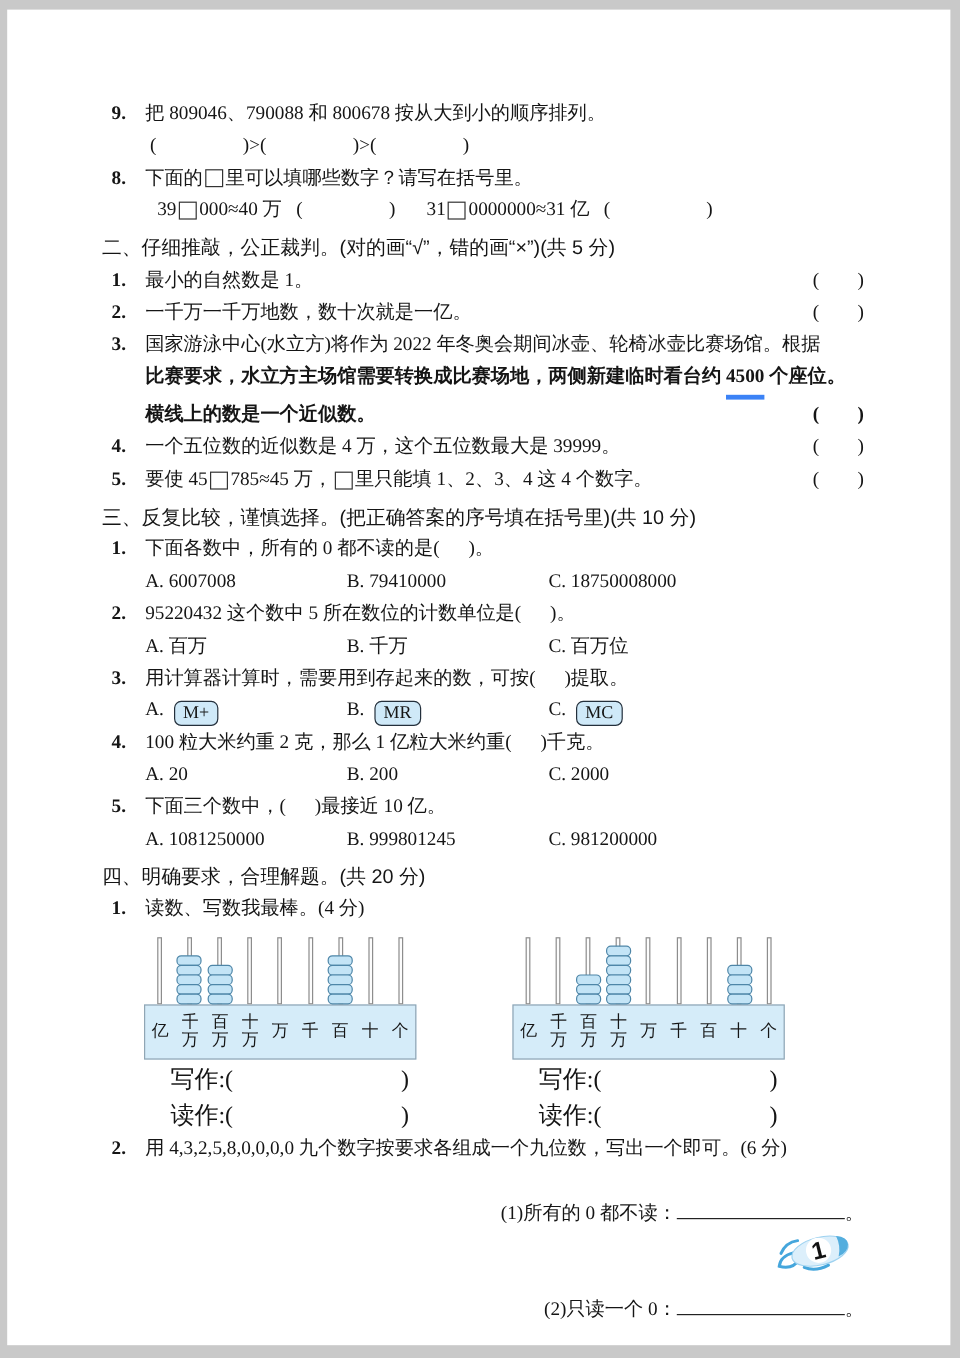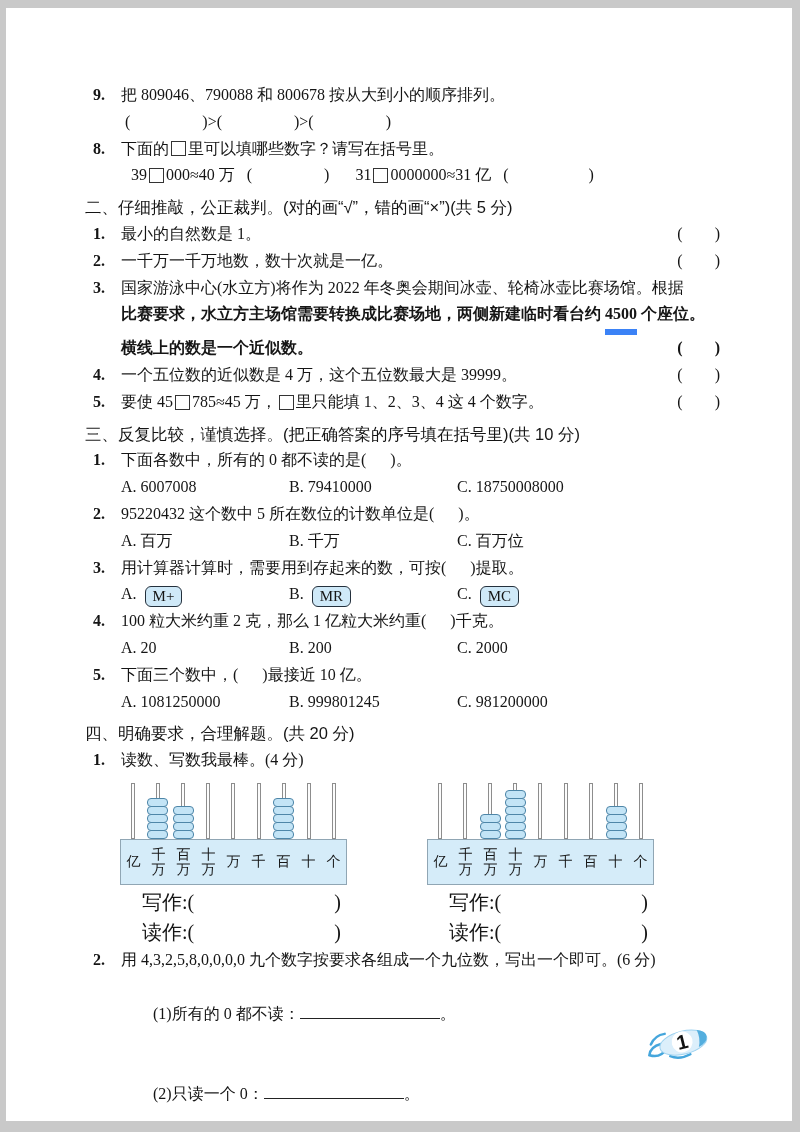--- a/index.html
+++ b/index.html
@@ -13,40 +13,40 @@
   .spacer{flex:1;}
   .heading{font-family:"Liberation Sans","DejaVu Sans",sans-serif;font-weight:normal;
            font-size:16.5px;line-height:26.8px;margin-top:5px;white-space:pre;}
   .indent{margin-left:40px;}
   .indent2{margin-left:46px;}
   .cont{margin-left:36px;font-weight:bold;}
   .grp2{margin-left:26px;}
   .ansgap{margin-left:12px;}
   .sq{display:inline-block;width:13px;height:13px;border:1px solid #333;flex:none;
       vertical-align:-1px;margin:0 2px;align-self:center;}
-  .u{border-bottom:6px solid #3b82f6;padding-bottom:1px;}
+  .u{border-bottom:4px solid #3b82f6;padding-bottom:1px;}
   .opts{display:flex;margin-left:36px;line-height:26.8px;align-items:flex-end;}
   .opt{width:168px;flex:none;white-space:pre;}
   .opt.optc{width:auto;}
   .key{display:inline-block;background:#cfe9f8;border:1px solid #24303c;border-radius:6px;
        padding:0 7px;line-height:19px;font-size:15px;margin-left:8px;vertical-align:-2px;}
   .abacus-wrap{display:flex;margin:9px 0 2px 35px;gap:80px;}
   .panel{width:227px;flex:none;}
   .rods{display:flex;height:56px;position:relative;}
   .rodcell{flex:1;position:relative;display:flex;justify-content:center;align-items:flex-end;}
   .rod{position:absolute;top:0;bottom:0;left:50%;transform:translateX(-50%);width:4px;
        background:#fcfcfc;border:1px solid #8d8d8d;box-sizing:border-box;}
   .beads{position:relative;display:flex;flex-direction:column;z-index:1;}
   .bead{width:19px;height:7px;background:#c3e4f6;border:1px solid #4e86a8;border-radius:4px;
         margin-top:-1px;box-sizing:content-box;}
   .frame{display:flex;height:46px;background:#d5ecf9;border:1px solid #90a6b4;box-sizing:border-box;}
   .labelcell{flex:1;display:flex;flex-direction:column;justify-content:center;align-items:center;
              font-size:14px;line-height:15px;}
   .wline{margin:5px 0 0 22px;line-height:25px;white-space:pre;font-size:20px;}
-  .sub{margin-left:36px;line-height:26.8px;white-space:pre;}
+  .sub{margin-left:36px;line-height:26.8px;white-space:pre;text-align:right;}
   .blank{display:inline-block;width:140px;border-bottom:1px solid #222;height:13px;
          vertical-align:baseline;}
   .rocket{position:absolute;left:638px;top:1018px;width:80px;height:56px;}
 </style>
 </head>
 <body>
 
 <div class="canvas">
   <div class="sheet">
     <div class="content">

